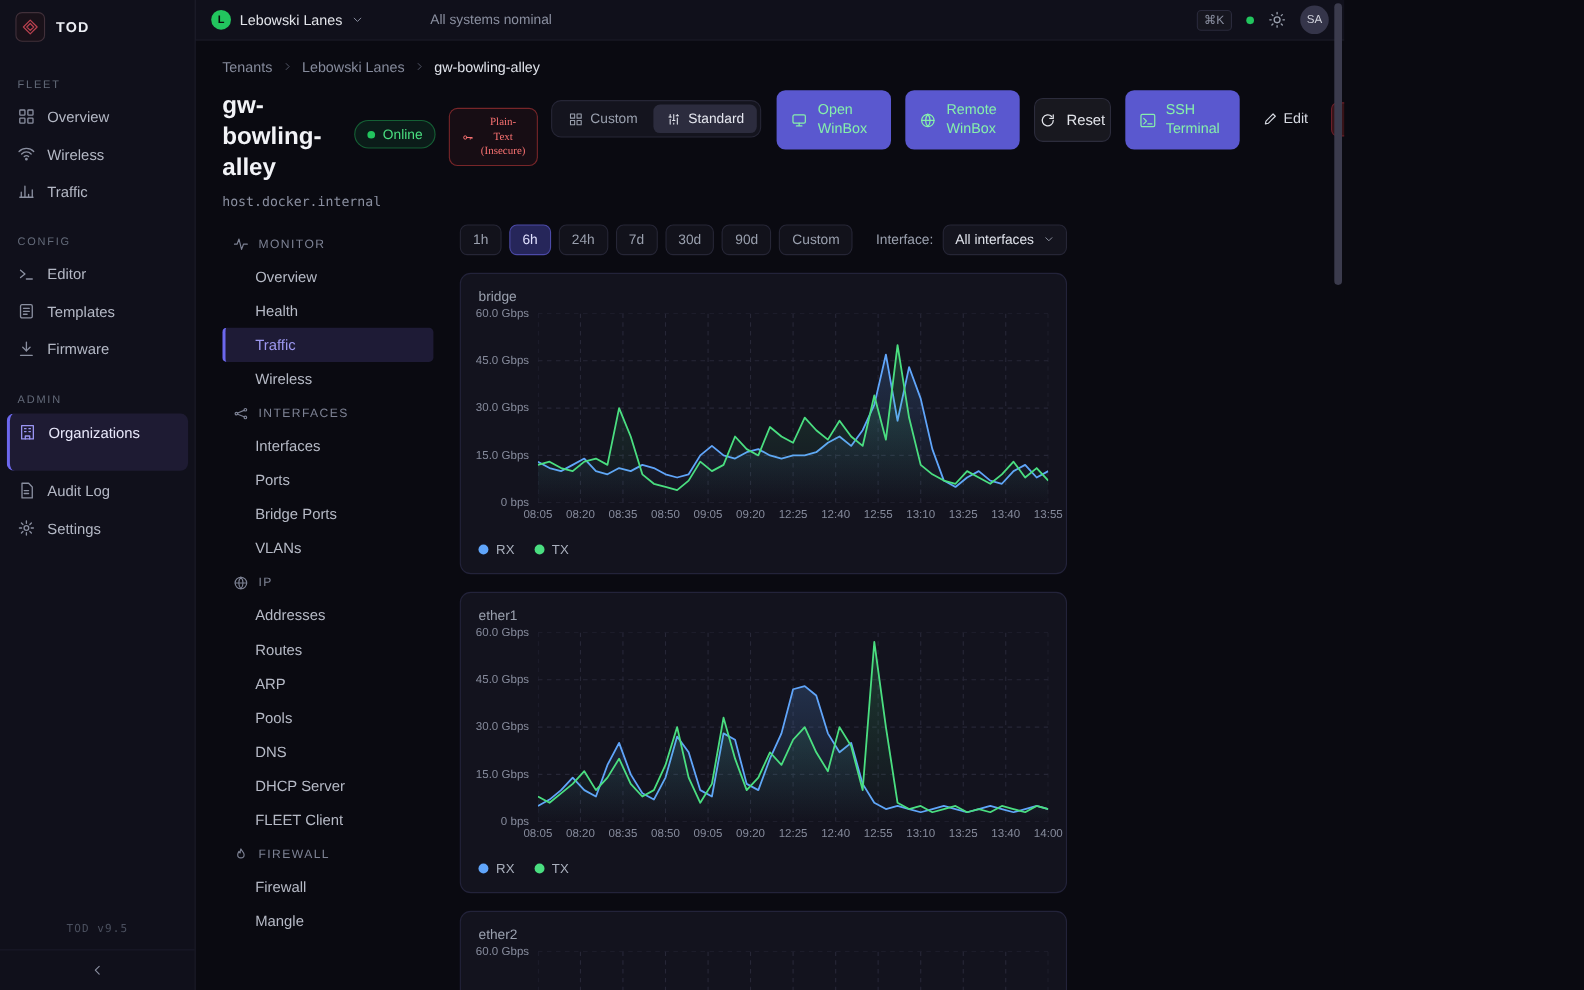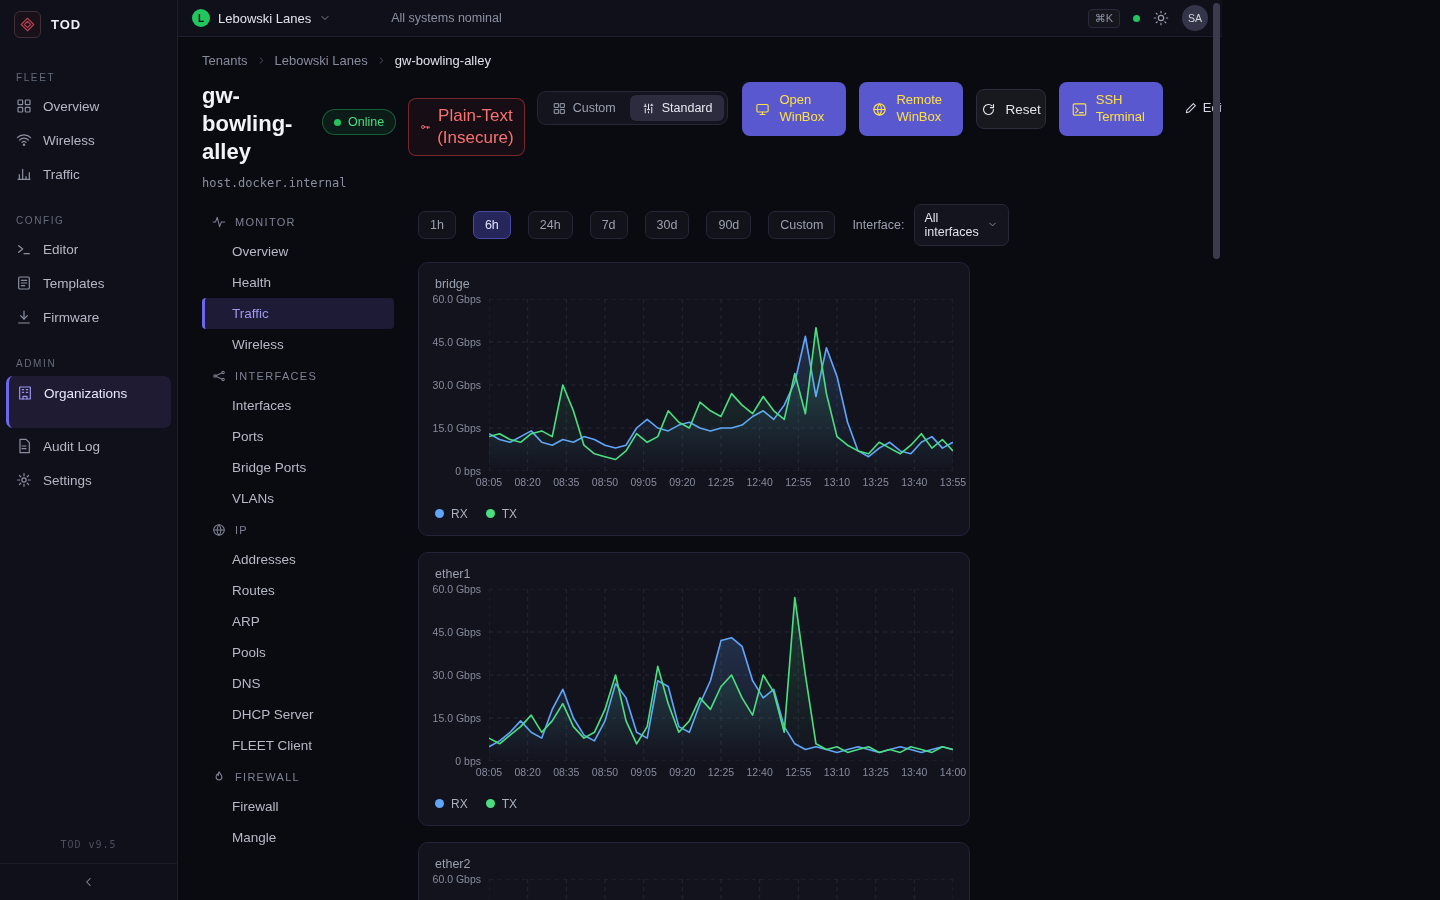--- a/index.html
+++ b/index.html
@@ -42,41 +42,41 @@
   .crumb.current { color:#dfe2ea; cursor:default; }
   .crumb-sep { color:#5a5f70; display:flex; }
 
   
   .header-row { display:flex; align-items:flex-start; padding:2px 24px 0; gap:12px; }
   .title-block { width:108px; flex-shrink:0; }
   .page-title { font-size:22px; line-height:1.27; font-weight:bold; color:#f2f3f7; overflow-wrap:anywhere; }
   .host-text { margin-top:10px; font-family:"DejaVu Sans Mono", monospace; font-size:12px; color:#8a8fa0; white-space:nowrap; }
   .badge-online { margin-top:27px; display:flex; align-items:center; gap:7px; background:rgba(34,197,94,0.10); border:1px solid rgba(34,197,94,0.4); border-radius:14px; padding:5px 11px; color:#4ade80; font-size:12.5px; white-space:nowrap; }
   .badge-online .dot { width:7px; height:7px; border-radius:50%; background:#22c55e; }
-  .badge-warning { margin-top:16px; display:flex; align-items:center; gap:6px; border:1px solid rgba(239,68,68,0.45); background:rgba(239,68,68,0.06); border-radius:8px; padding:6px 10px; color:#f87171; font-size:17px; line-height:1.3; text-align:center; }
+  .badge-warning { margin-top:16px; display:flex; align-items:center; gap:6px; border:1px solid rgba(239,68,68,0.45); background:rgba(239,68,68,0.06); border-radius:8px; padding:6px 10px; color:#f87171; font-size:10px; line-height:1.3; text-align:center;font-family:Liberation Serif, serif; }
   .segmented { margin-top:9px; display:flex; gap:2px; background:#14141e; border:1px solid #262636; border-radius:9px; padding:3px; }
   .seg-btn { display:flex; align-items:center; gap:7px; padding:6px 12px; border-radius:6px; font-size:12.5px; color:#9aa0ae; cursor:pointer; }
   .seg-btn.active { background:#2c2c3e; color:#e6e8f0; }
   .actions { display:flex; align-items:flex-start; gap:13px; margin-left:2px; }
-  .btn-primary { display:flex; align-items:center; gap:9px; background:#5a58cf; border:none; border-radius:8px; color:#fde047; font-size:13px; line-height:1.3; padding:9px 13px; height:54px; width:104px; cursor:pointer; text-align:left; font-family:inherit; }
+  .btn-primary { display:flex; align-items:center; gap:9px; background:#5a58cf; border:none; border-radius:8px; color:#86efac; font-size:13px; line-height:1.3; padding:9px 13px; height:54px; width:104px; cursor:pointer; text-align:left; font-family:inherit; }
   .btn-primary .lbl { flex:1; }
   .btn-reset { margin-top:7px; display:flex; align-items:center; gap:9px; background:#18181f; border:1px solid #2c2c3c; border-radius:8px; color:#e2e4ea; font-size:13.5px; padding:10px 4px; height:40px; cursor:pointer; font-family:inherit; }
   .btn-ghost { margin-top:11px; display:flex; align-items:center; gap:5px; background:transparent; border:none; color:#d6d9e2; font-size:13px; padding:7px 8px; cursor:pointer; font-family:inherit; }
   .btn-danger { margin-top:11px; display:flex; align-items:flex-end; gap:5px; background:#371318; border:1px solid #6b1f29; border-radius:6px; color:#f05252; font-size:13px; padding:7px 10px; cursor:pointer; font-family:inherit; }
 
   
   .content { display:flex; gap:24px; padding:14px 24px 0; align-items:flex-start; }
 
   .subnav { width:192px; flex-shrink:0; padding-top:2px; }
   .subnav-header { display:flex; align-items:center; gap:9px; padding:9px 10px 7px; color:#7d8294; font-size:11px; letter-spacing:1.3px; }
   .subnav-item { padding:8px 8px 8px 30px; font-size:13.5px; color:#b6bac6; border-radius:6px; cursor:pointer; }
   .subnav-item.active { background:#1e1b36; color:#9d98f0; border-left:3px solid #6c68ee; border-radius:4px; padding-left:27px; }
 
   .charts-col { width:552px; flex-shrink:0; }
-  .controls-row { display:flex; align-items:center; gap:17px; }
+  .controls-row { display:flex; align-items:center; gap:7px; }
   .range-btn { padding:6px 11px; border:1px solid #262636; border-radius:7px; background:#12121b; color:#9aa0ae; font-size:12.5px; cursor:pointer; font-family:inherit; }
   .range-btn.active { background:#26265a; border-color:#4c4aa8; color:#e2e2ff; }
   .iface-group { margin-left:auto; display:flex; align-items:center; gap:9px; }
   .iface-label { font-size:12.5px; color:#9aa0ae; }
   .iface-select { display:flex; align-items:center; gap:8px; background:#14141e; border:1px solid #262636; border-radius:7px; padding:6px 10px; font-size:12.5px; color:#dfe2ea; cursor:pointer; }
 
   .chart-card { margin-top:16px; background:#13131e; border:1px solid #23233a; border-radius:10px; padding:14px 16px 14px; }
   .chart-title { font-size:12.5px; color:#9aa0ae; margin-bottom:8px; }
   .chart-body { display:flex; }
   .y-labels { width:54px; flex-shrink:0; height:172px; display:flex; flex-direction:column; justify-content:space-between; padding-right:8px; }

